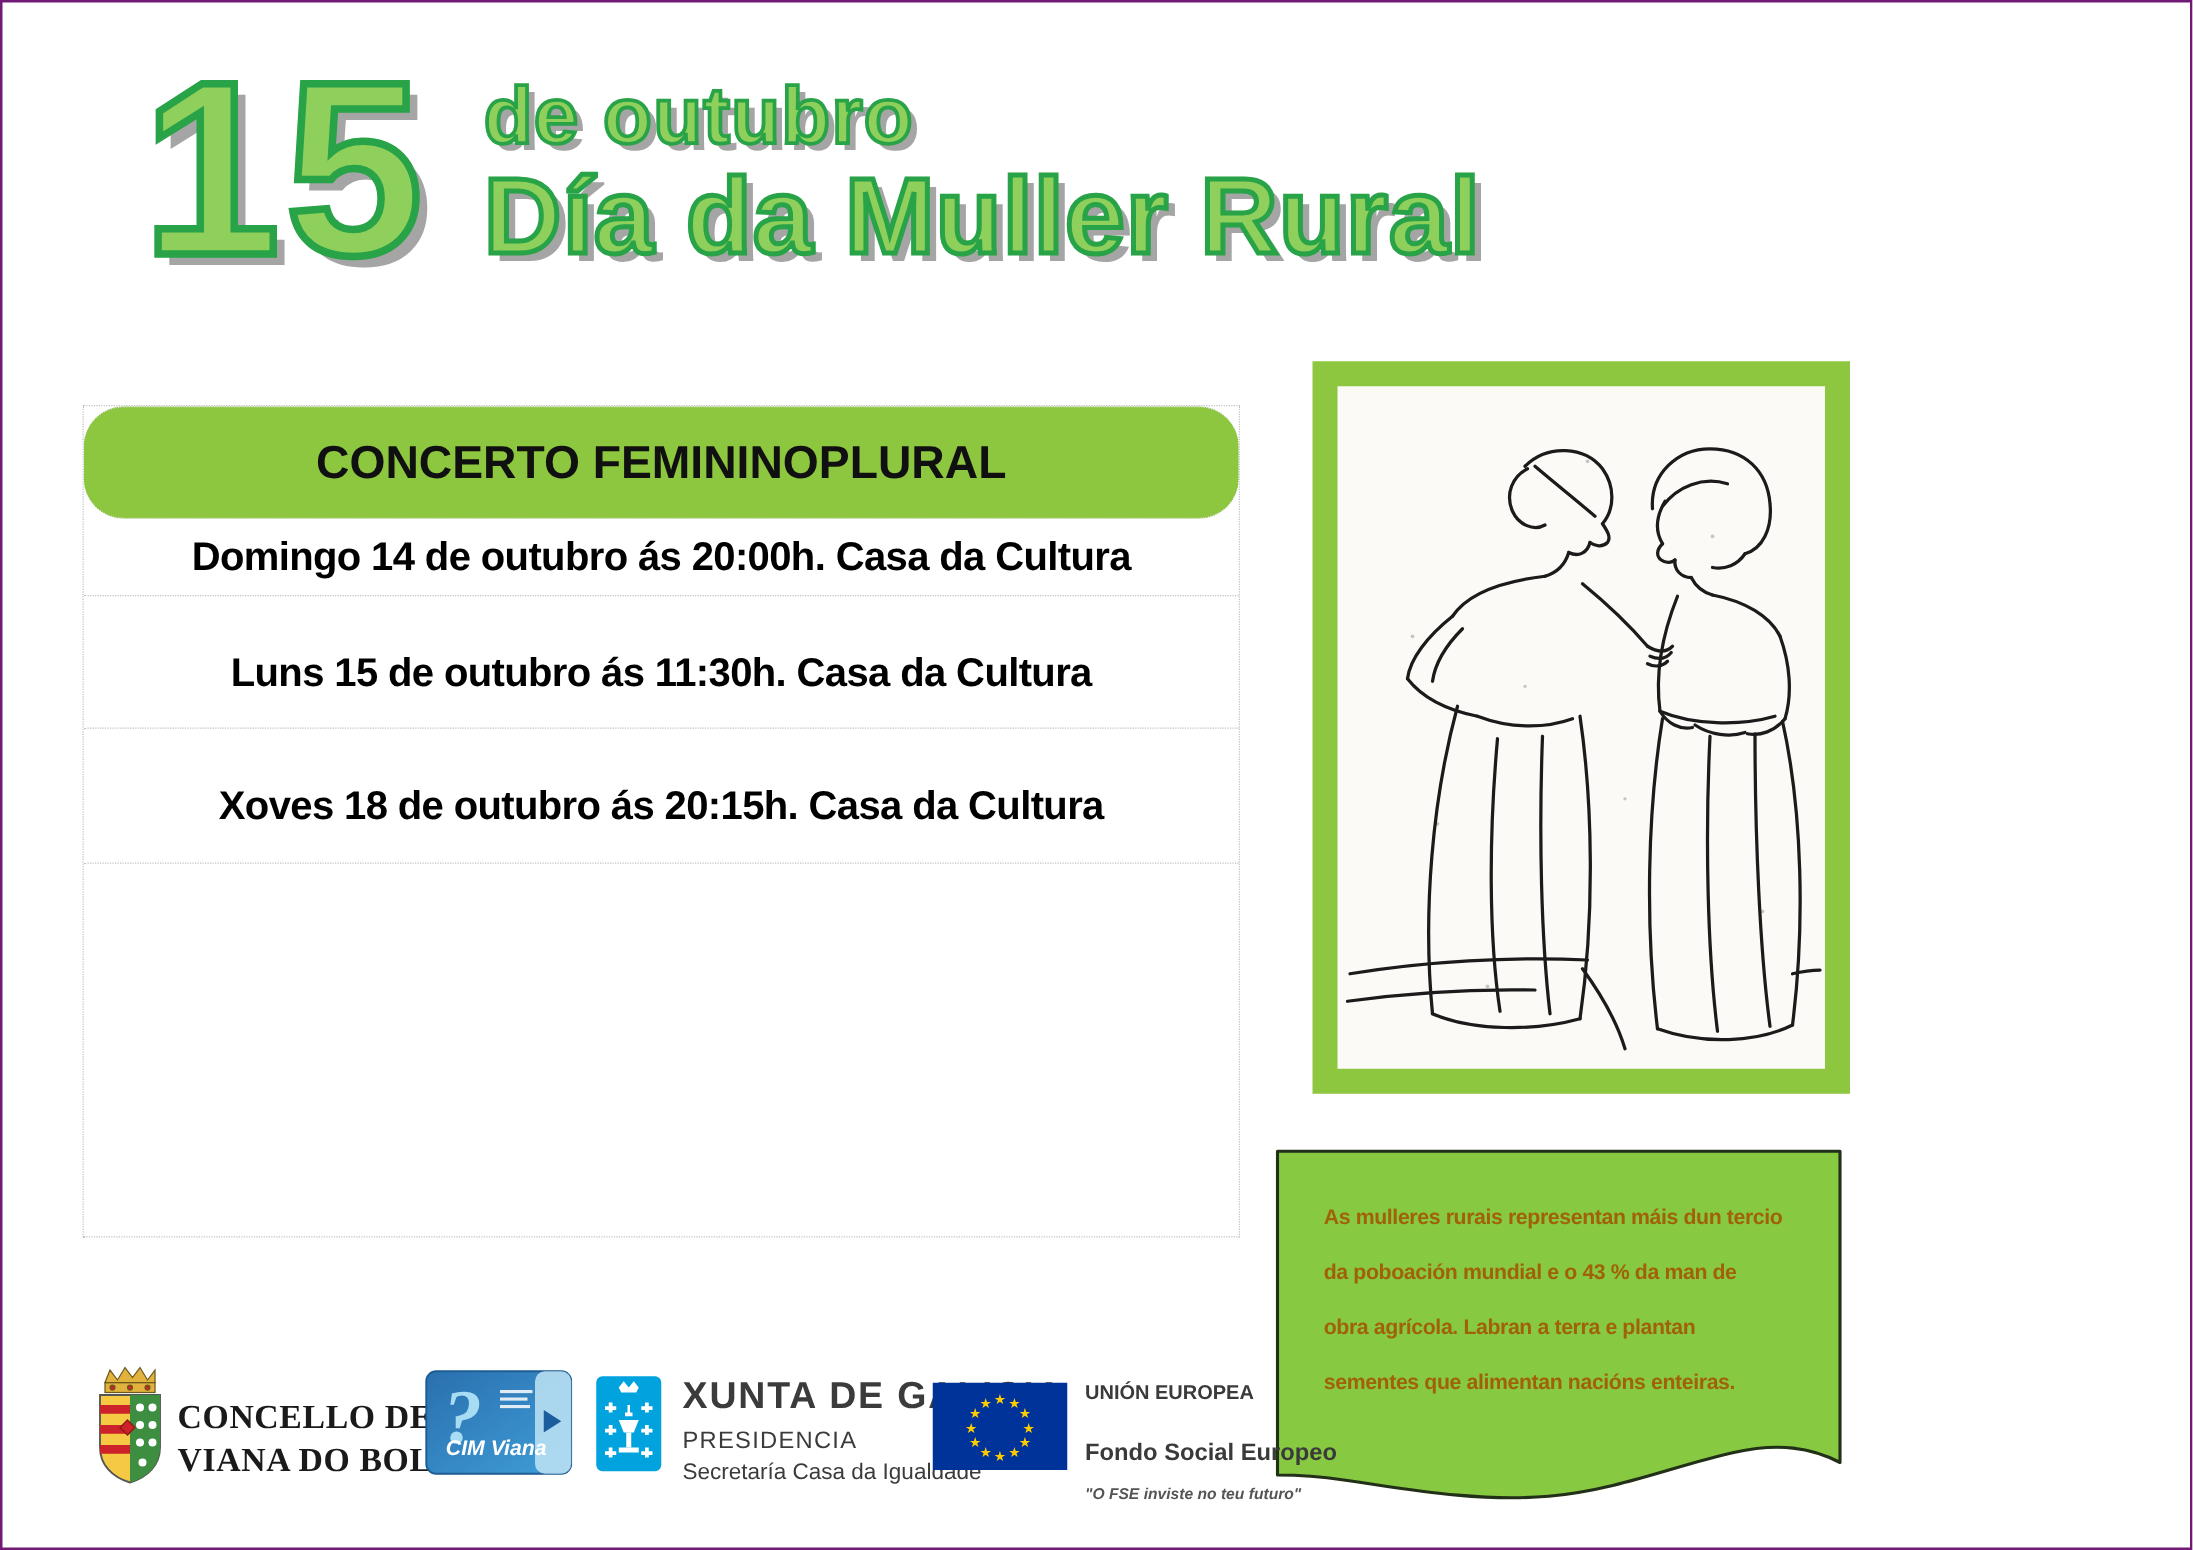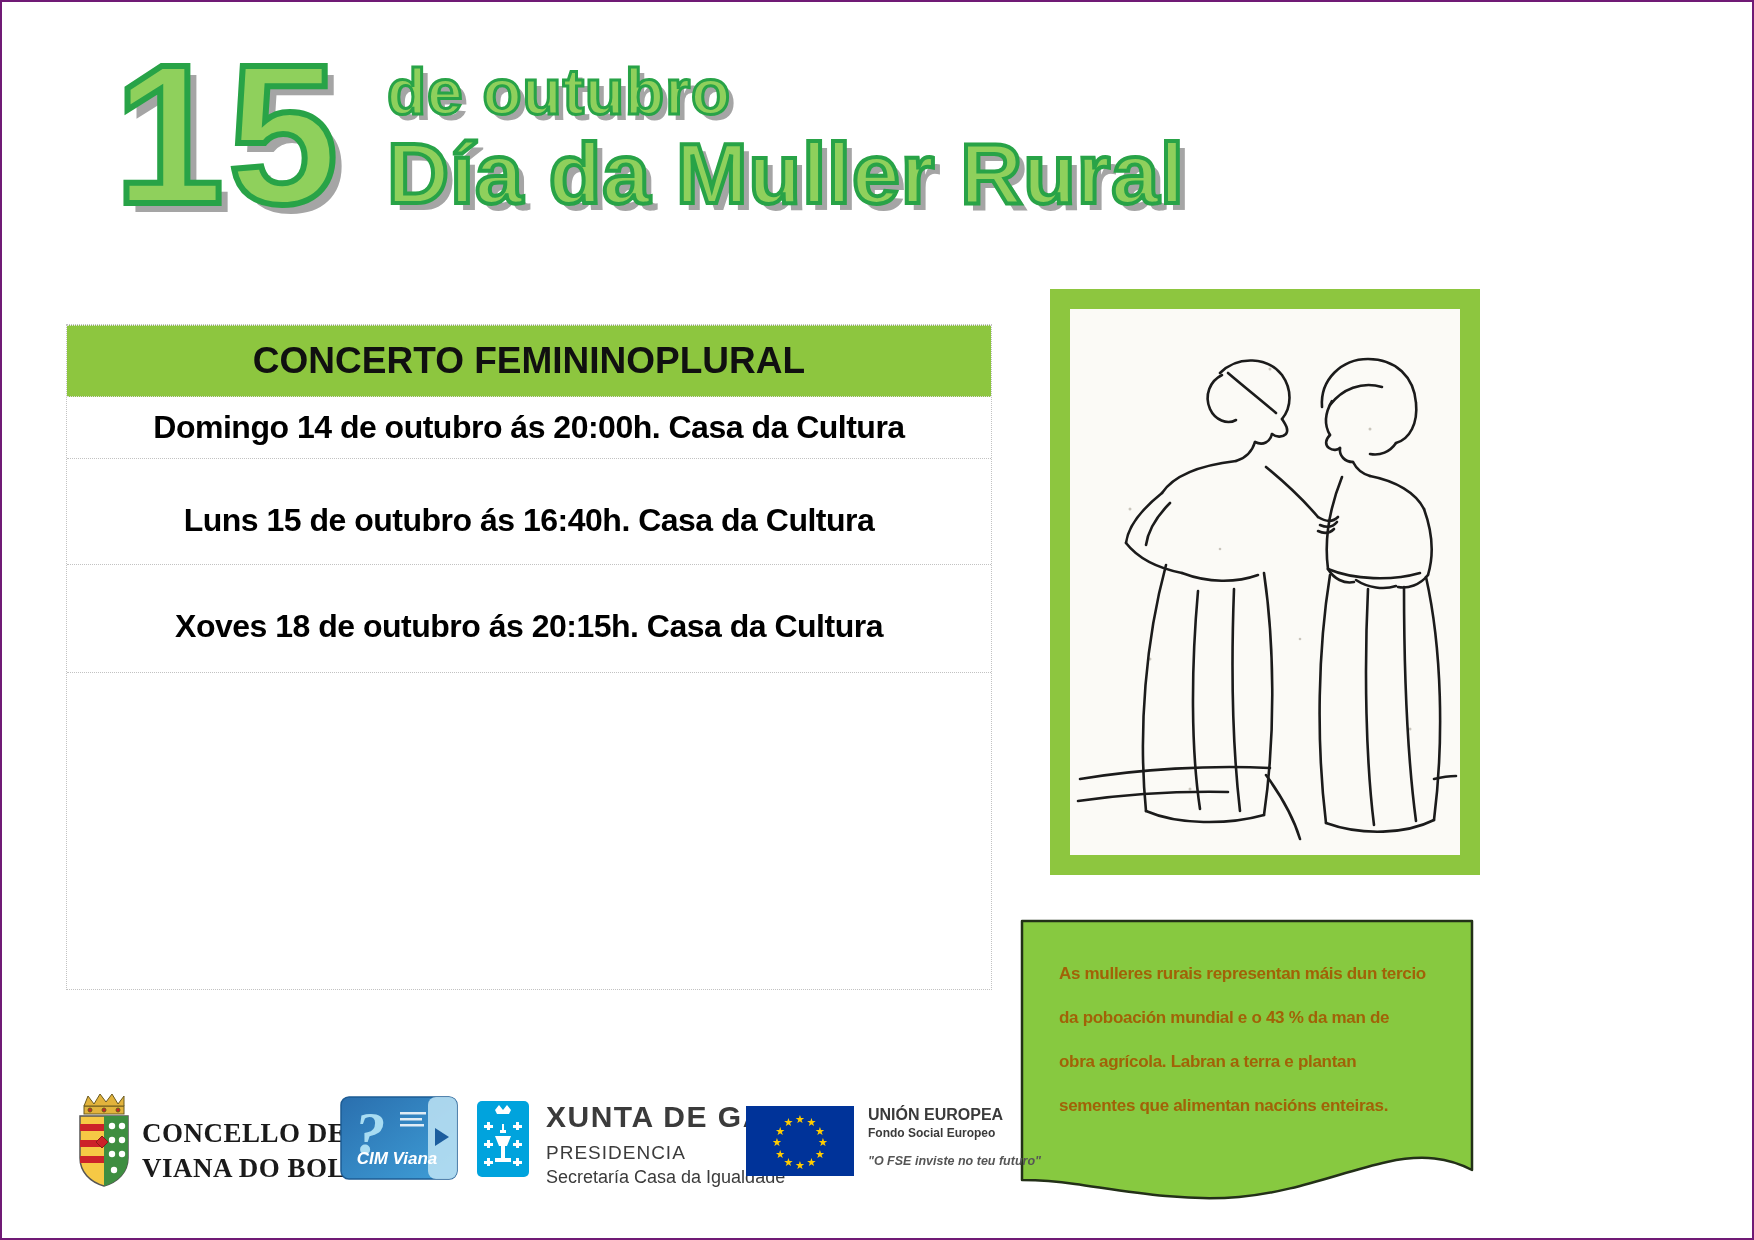--- a/index.html
+++ b/index.html
@@ -32,21 +32,21 @@
     position:absolute;left:64px;top:322px;width:926px;height:666px;
     border:1px dotted #c2c2c2;background:#fff;box-sizing:border-box;
     display:flex;flex-direction:column;
   }
   .band{
     background:#8dc63f;display:flex;align-items:center;justify-content:center;
     text-align:center;font-weight:700;color:#101010;
     border-top:1px dotted #dcdcdc;border-bottom:1px dotted #dcdcdc;
     box-sizing:border-box;flex:none;
   }
-  .band.b1{height:72px;font-size:37px;}
+  .band.b1{height:90px;font-size:37px;border-radius:32px;}
   .band.b2{height:78px;font-size:36px;}
   .band.b3{height:136px;font-size:35px;line-height:1.5;}
   .band span{white-space:pre-line;}
   .dateline{
     display:flex;align-items:center;justify-content:center;text-align:center;
     font-weight:700;color:#000;letter-spacing:-0.5px;box-sizing:border-box;flex:none;
   }
   .dateline.d1{height:62px;font-size:32px;border-bottom:1px dotted #c2c2c2;}
   .dateline.d2{height:88px;font-size:32px;border-bottom:1px dotted #c2c2c2;}
   .dateline.d3{height:92px;font-size:32px;border-bottom:1px dotted #c2c2c2;}
@@ -75,39 +75,39 @@
   }
   .cim-logo{position:absolute;left:338px;top:6px;}
   .xunta-logo{position:absolute;left:474px;top:10px;}
   .xunta-text{position:absolute;left:544px;top:10px;color:#3b3b3b;}
   .xunta-name{font-size:30px;letter-spacing:1.5px;font-weight:600;}
   .xunta-dept{font-size:19px;letter-spacing:1px;margin-top:8px;}
   .xunta-sub{font-size:18px;margin-top:3px;}
   .eu-flag{position:absolute;left:744px;top:16px;}
   .eu-text{position:absolute;left:866px;top:16px;color:#3a3a3a;}
   .eu-name{font-size:16px;font-weight:700;}
-  .eu-fund{font-size:12px;font-weight:700;margin-top:2px;}
+  .eu-fund{font-size:19px;font-weight:700;margin-top:28px;}
   .eu-motto{font-size:12.5px;font-style:italic;font-weight:700;color:#555;margin-top:14px;}
 </style>
 </head>
 <body>
 
 <div class="page">
 
   <div class="title-day">15</div>
   <div class="title-top">de outubro</div>
   <div class="title-main">Día da Muller Rural</div>
 
   <div class="events-col">
     <div class="band b1">
       <span>CONCERTO FEMININOPLURAL</span>
     </div>
     <div class="dateline d1">Domingo 14 de outubro ás 20:00h. Casa da Cultura</div>
     <div class="gap1"></div>
-    <div class="dateline d2">Luns 15 de outubro ás 16:40h. Casa da Cultura</div>
+    <div class="dateline d2">Luns 15 de outubro ás 11:30h. Casa da Cultura</div>
     <div class="gap2"></div>
     <div class="dateline d3">Xoves 18 de outubro ás 20:15h. Casa da Cultura</div>
   </div>
 
   <div class="illus-frame">
     <div class="illus-paper">
       <svg width="390" height="546" viewBox="0 0 390 546">
         <g fill="#c9c5bc" stroke="none">
           <circle cx="60" cy="200" r="1.5"></circle>
             <circle cx="300" cy="120" r="1.5"></circle>

